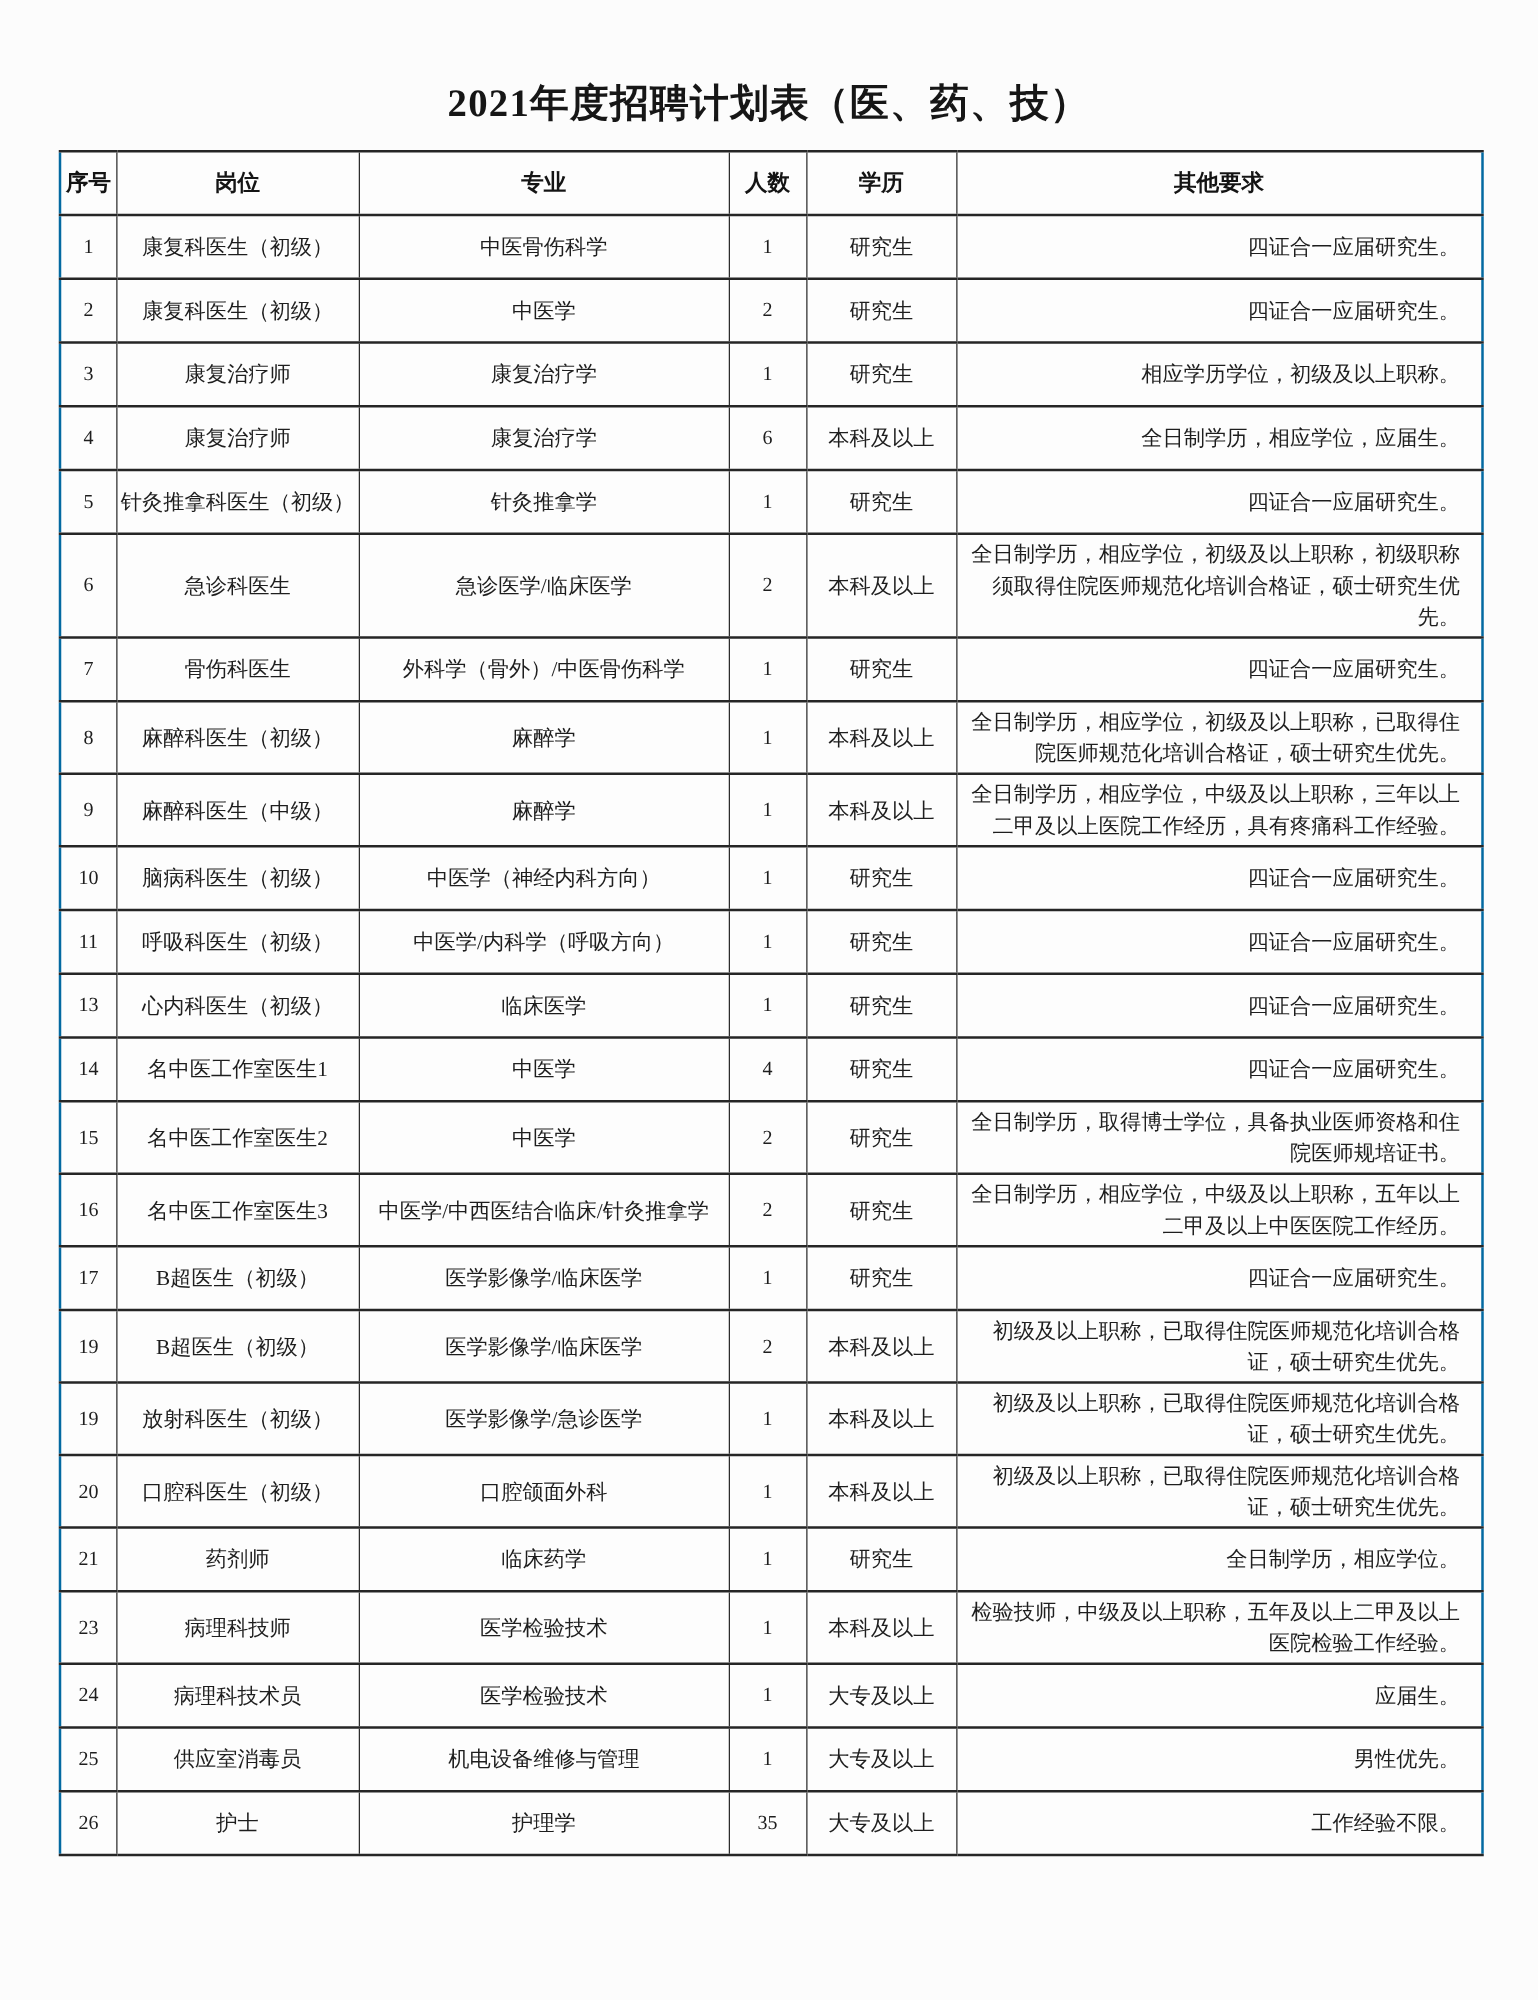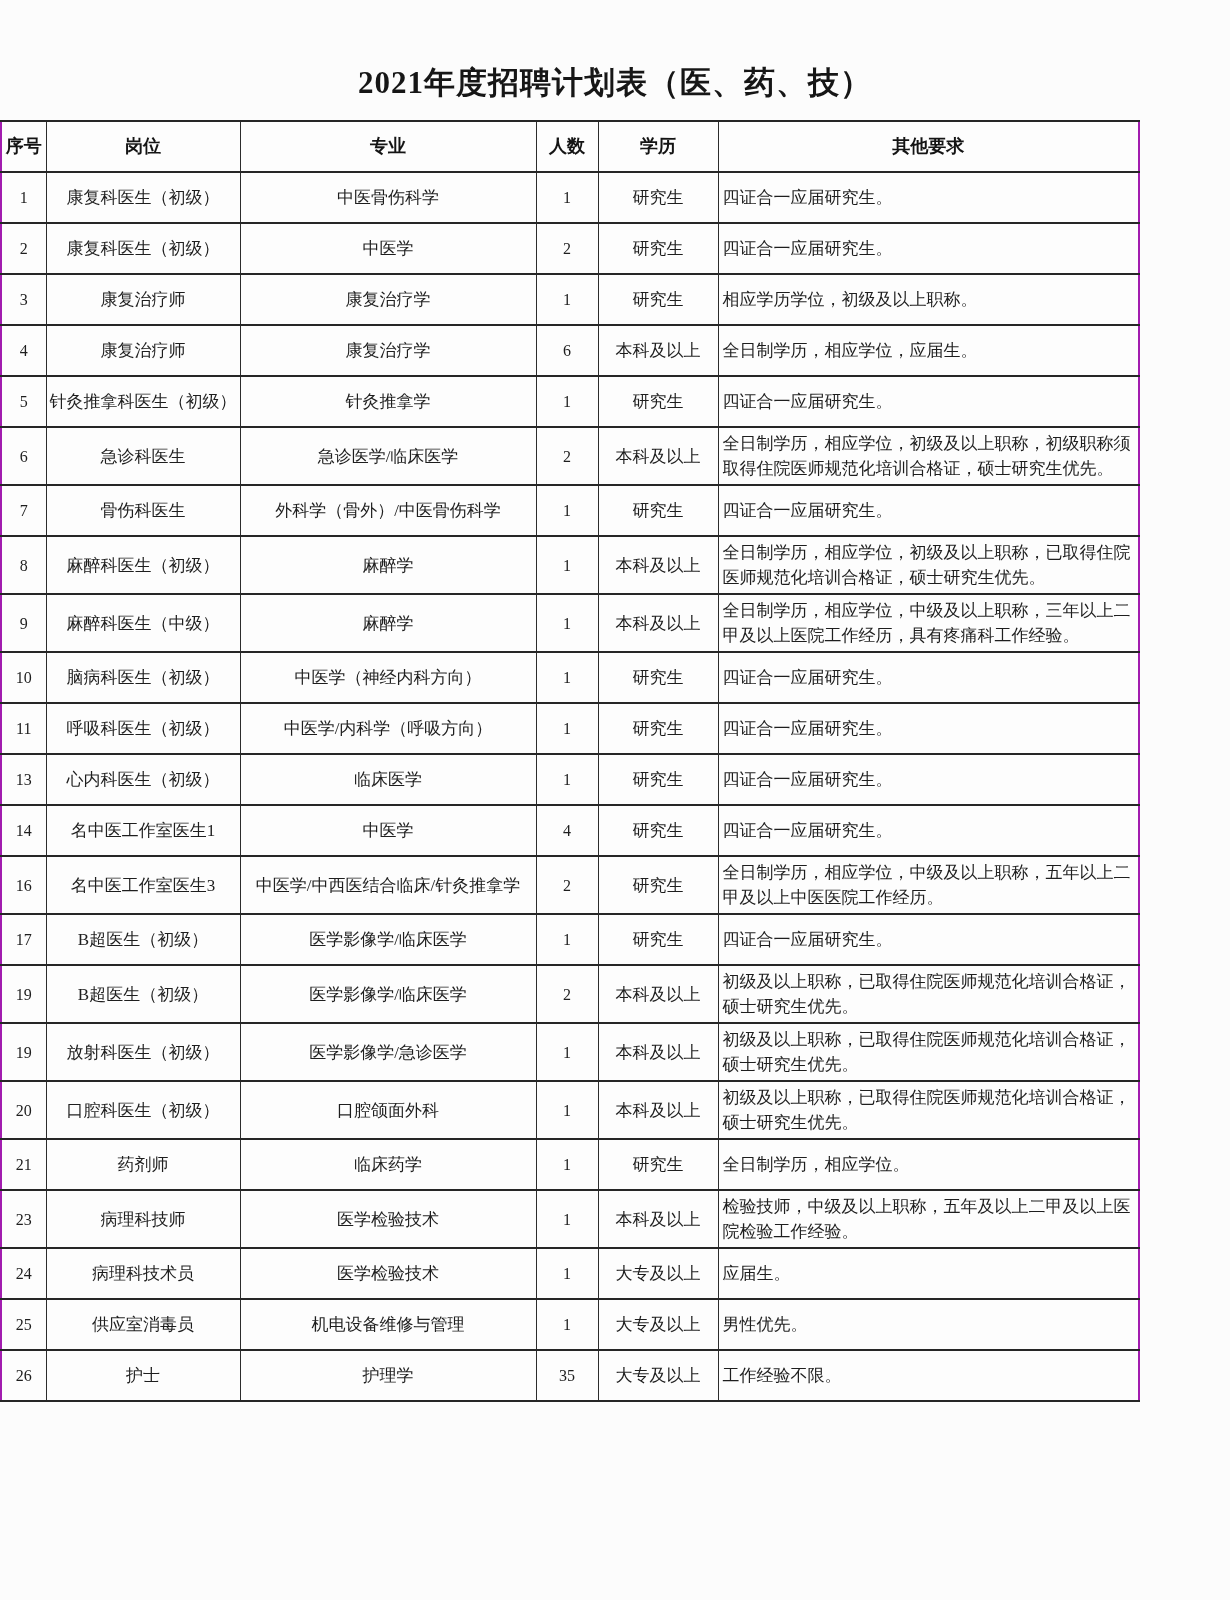--- a/index.html
+++ b/index.html
@@ -26,23 +26,24 @@
     text-align: center;
     font-size: 31px;
     font-weight: bold;
     letter-spacing: 1px;
     color: #161616;
     border-radius: 16px;
   }
   table.plan-table {
     border-collapse: collapse;
     table-layout: fixed;
+    margin-left: 47px;
     width: 1138px;
     background: #fdfdfd;
-    border: 2px solid #a21caf;
+    border: 2px solid #0369a1;
   }
   .plan-table th,
   .plan-table td {
     border-left: 1px solid #2c2c2c;
     border-right: 1px solid #2c2c2c;
     border-top: 2px solid #262626;
     border-bottom: 2px solid #262626;
     font-size: 17px;
     text-align: center;
     vertical-align: middle;
@@ -52,22 +53,22 @@
     overflow: hidden;
     word-break: break-all;
   }
   .plan-table th {
     font-weight: bold;
     font-size: 18px;
     height: 45px;
     color: #141414;
   }
   .plan-table td.col-requirements {
-    text-align: left;
-    padding: 3px 4px 3px 4px;
+    text-align: right;
+    padding: 3px 17px 3px 4px;
   }
   .plan-table td.col-no,
   .plan-table td.col-count {
     font-size: 16px;
   }
 </style>
 </head>
 <body>
 
 <div class="page">
@@ -191,20 +192,28 @@
         </tr>
         <tr>
           <td class="col-no">14</td>
           <td class="col-position">名中医工作室医生1</td>
           <td class="col-major">中医学</td>
           <td class="col-count">4</td>
           <td class="col-education">研究生</td>
           <td class="col-requirements">四证合一应届研究生。</td>
         </tr>
         <tr>
+          <td class="col-no">15</td>
+          <td class="col-position">名中医工作室医生2</td>
+          <td class="col-major">中医学</td>
+          <td class="col-count">2</td>
+          <td class="col-education">研究生</td>
+          <td class="col-requirements">全日制学历，取得博士学位，具备执业医师资格和住院医师规培证书。</td>
+        </tr>
+        <tr>
           <td class="col-no">16</td>
           <td class="col-position">名中医工作室医生3</td>
           <td class="col-major">中医学/中西医结合临床/针灸推拿学</td>
           <td class="col-count">2</td>
           <td class="col-education">研究生</td>
           <td class="col-requirements">全日制学历，相应学位，中级及以上职称，五年以上二甲及以上中医医院工作经历。</td>
         </tr>
         <tr>
           <td class="col-no">17</td>
           <td class="col-position">B超医生（初级）</td>

